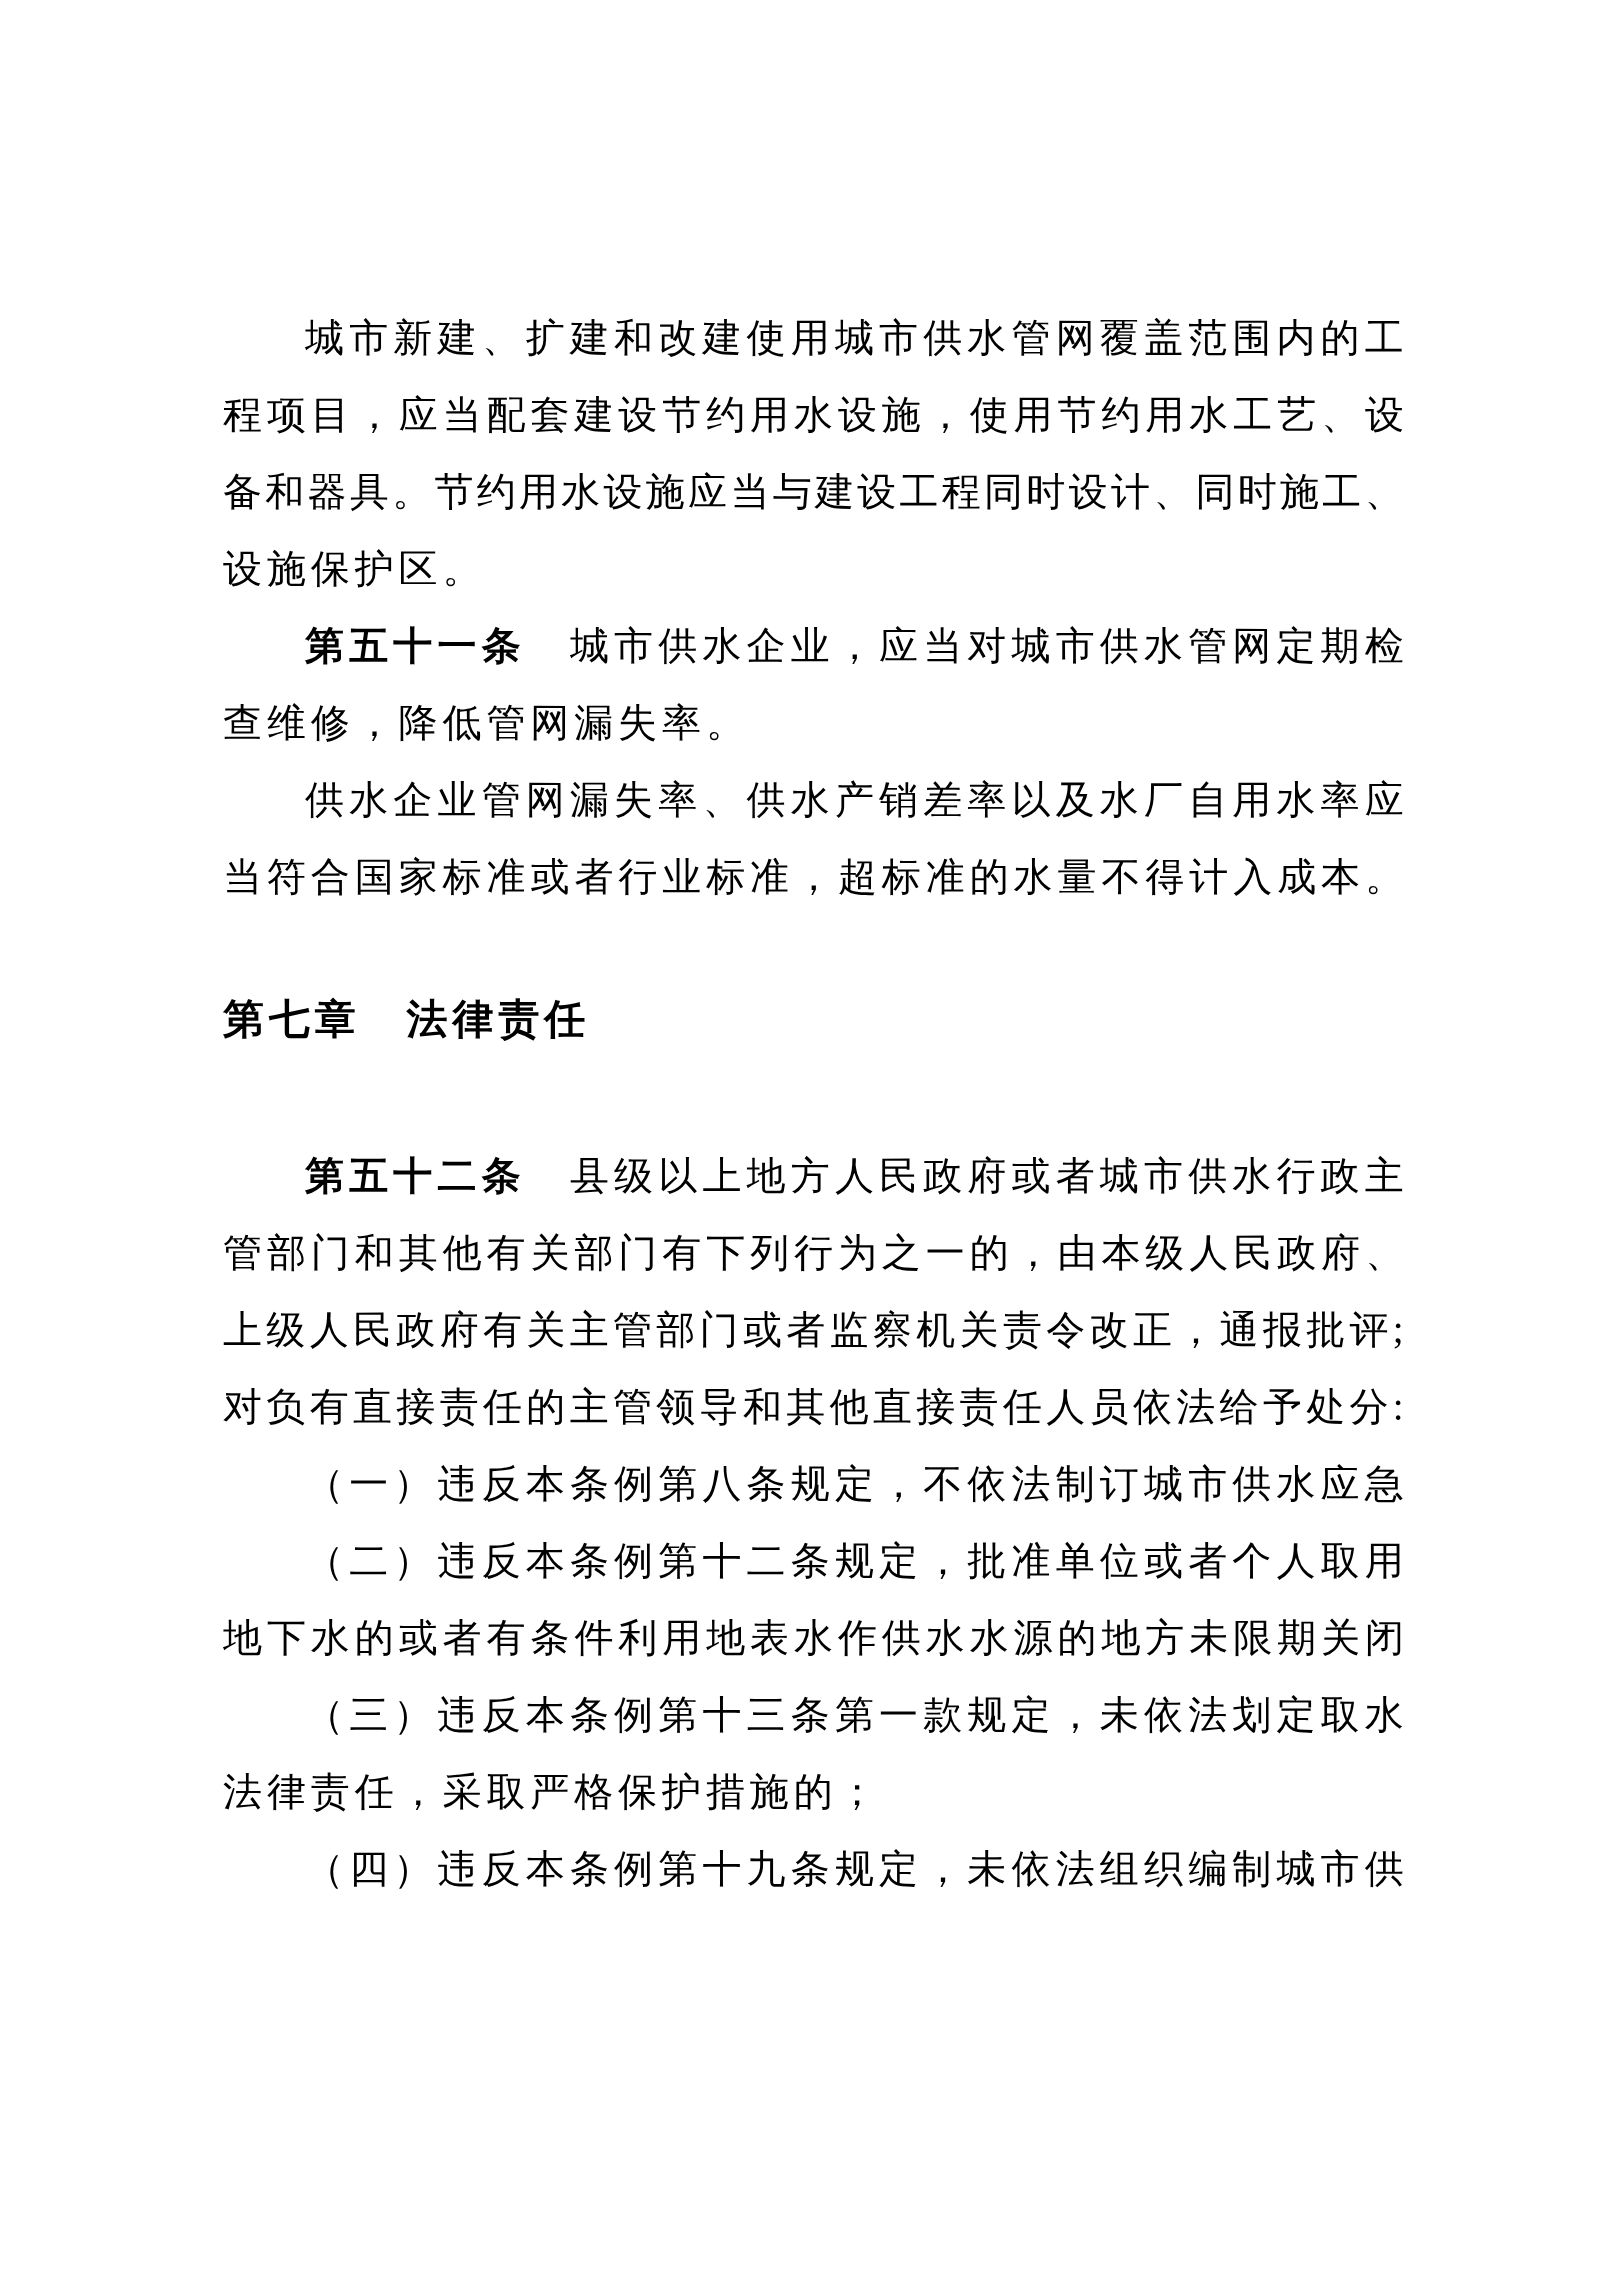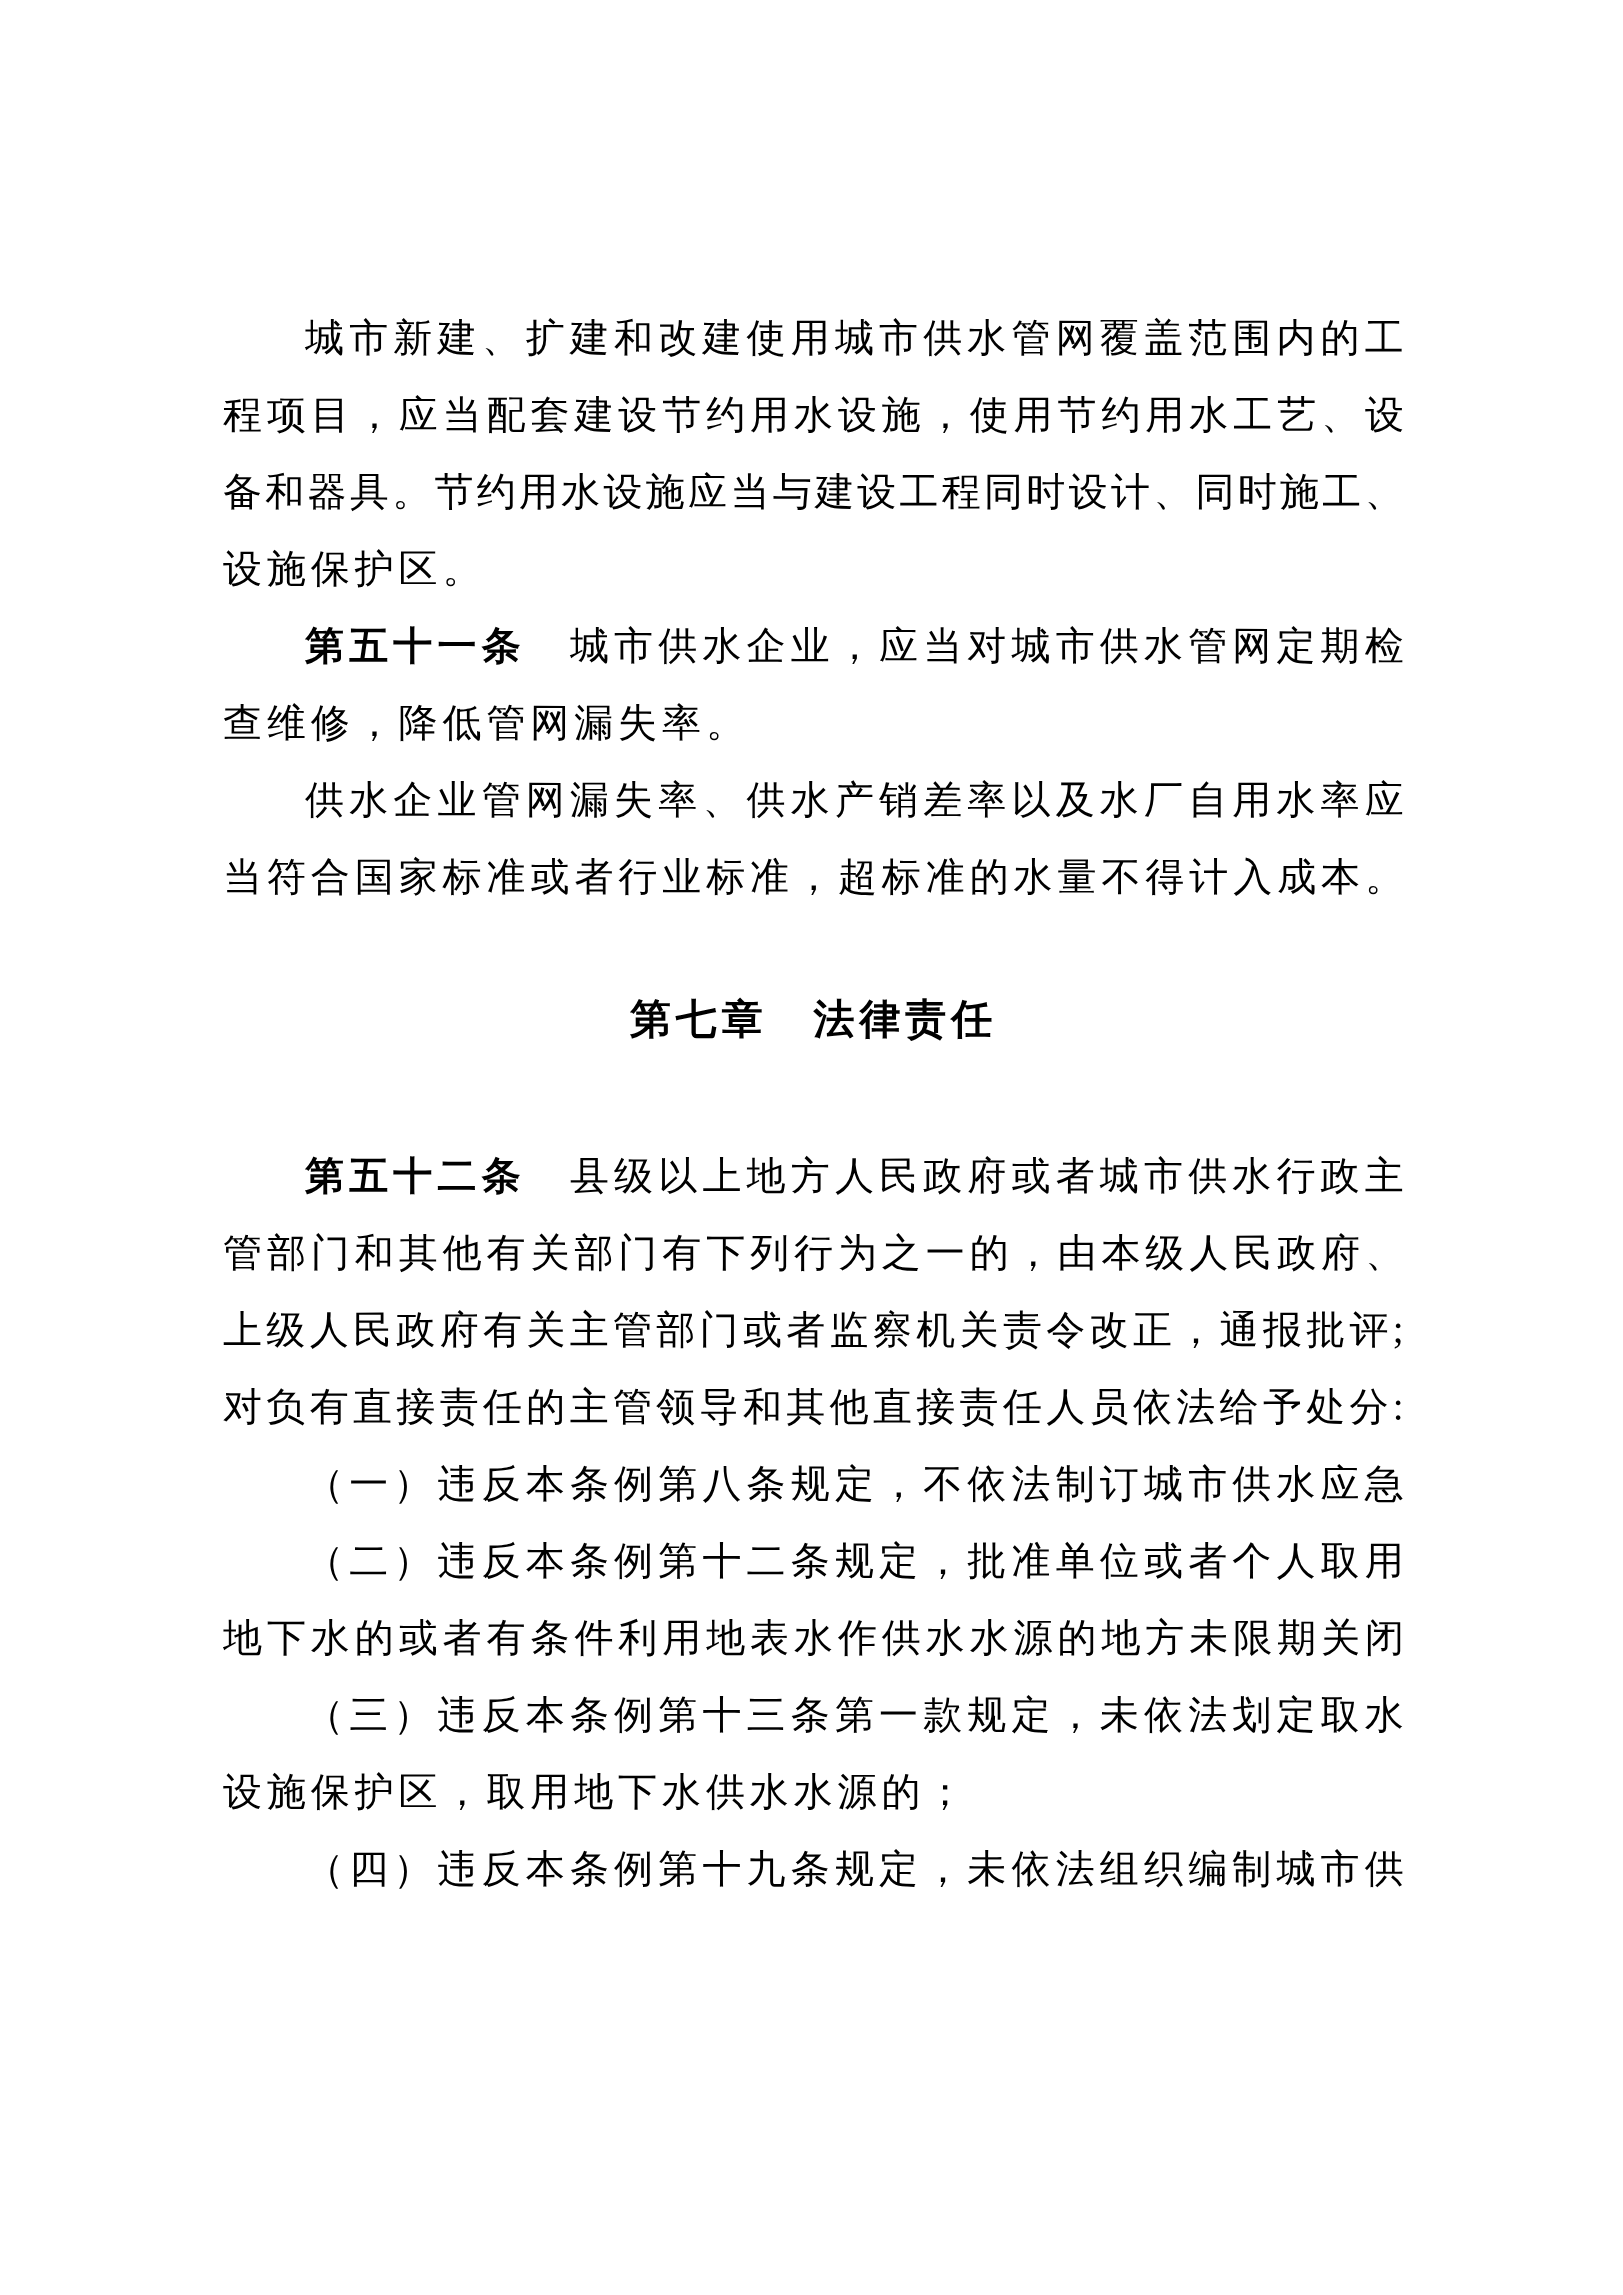--- a/index.html
+++ b/index.html
@@ -33,21 +33,21 @@
   }
   .line.justify span { display: inline-block; }
   
   .line.plain { letter-spacing: 4.9px; }
   .line.indent { padding-left: 82px; }
   .bold {
     font-weight: bold;
     font-family: "Liberation Sans", sans-serif;
   }
   .line.heading {
-    text-align: center;
+    text-align: left;
     font-weight: bold;
     font-family: "Liberation Sans", sans-serif;
     letter-spacing: 4.9px;
     font-size: 41px;
     margin: 66px 0 79px 0;
     white-space: normal;
   }
 </style>
 </head>
 <body>
@@ -445,21 +445,21 @@
         <span>定</span>
         <span>，</span>
         <span>未</span>
         <span>依</span>
         <span>法</span>
         <span>划</span>
         <span>定</span>
         <span>取</span>
         <span>水</span>
       </div>
-      <div class="line plain"><span>设施保护区，取用地下水供水水源的；</span></div>
+      <div class="line plain"><span>法律责任，采取严格保护措施的；</span></div>
       <div class="line justify indent">
         <span>（</span>
         <span>四</span>
         <span>）</span>
         <span>违</span>
         <span>反</span>
         <span>本</span>
         <span>条</span>
         <span>例</span>
         <span>第</span>

